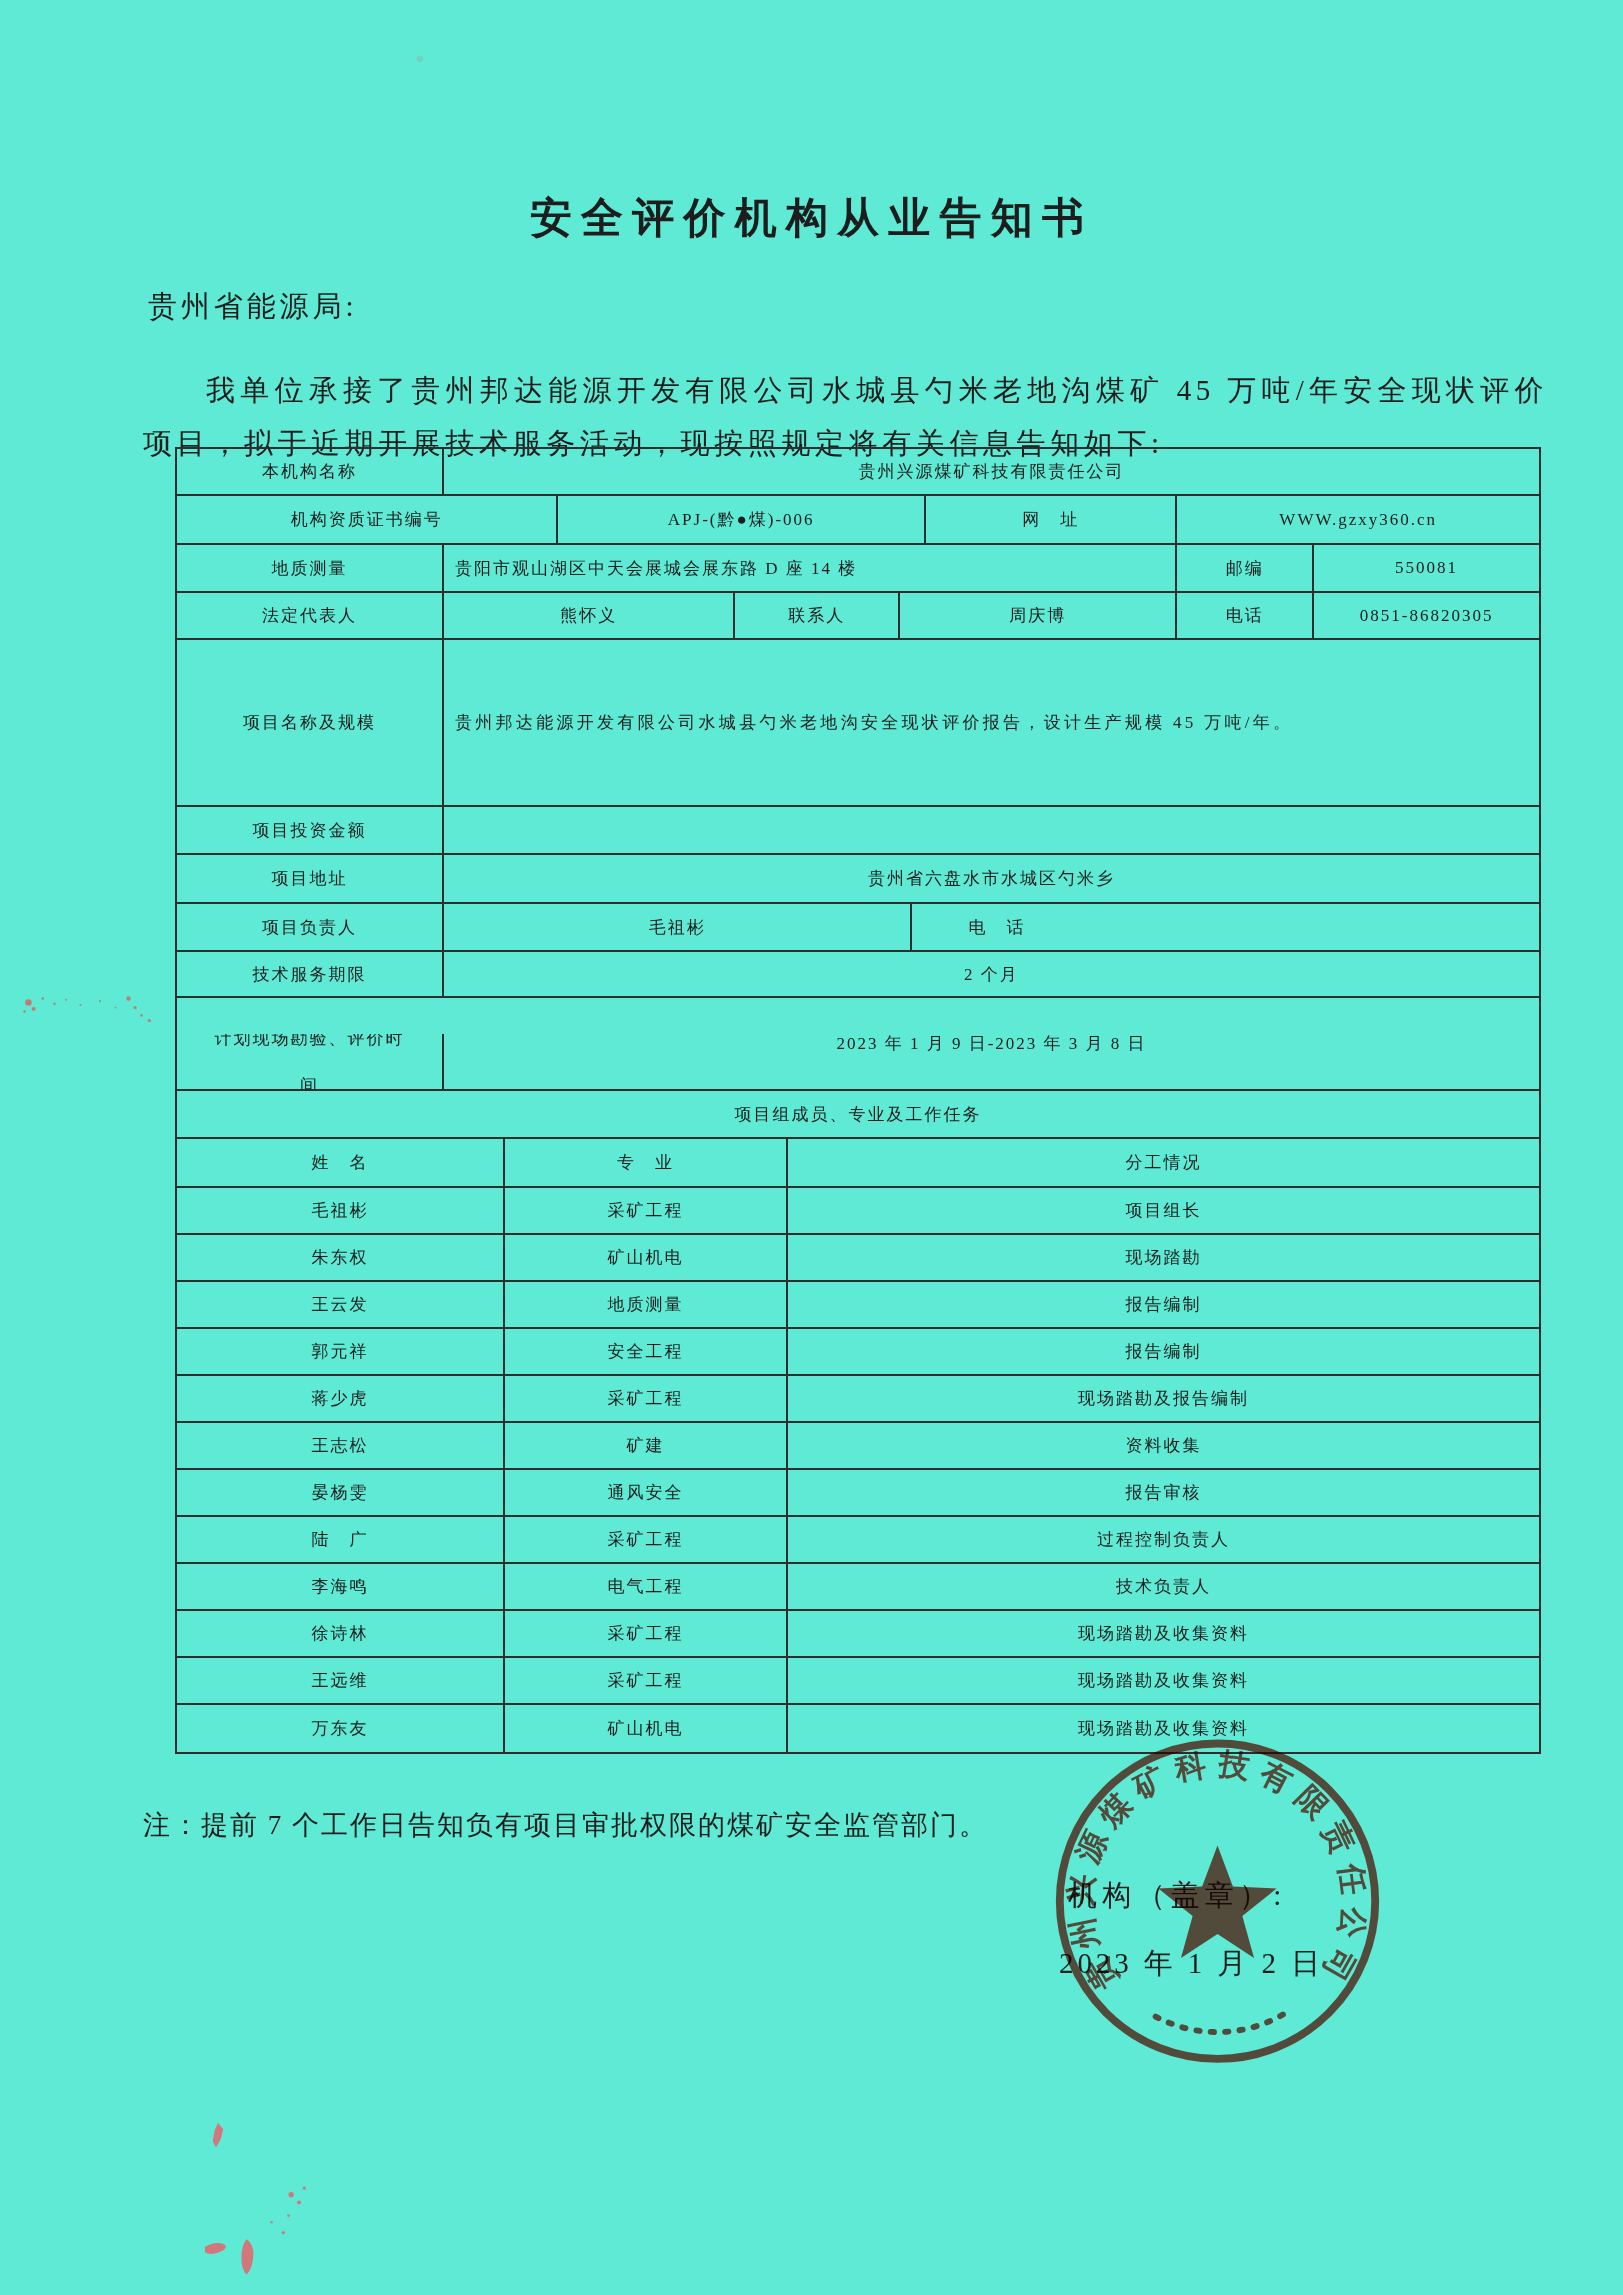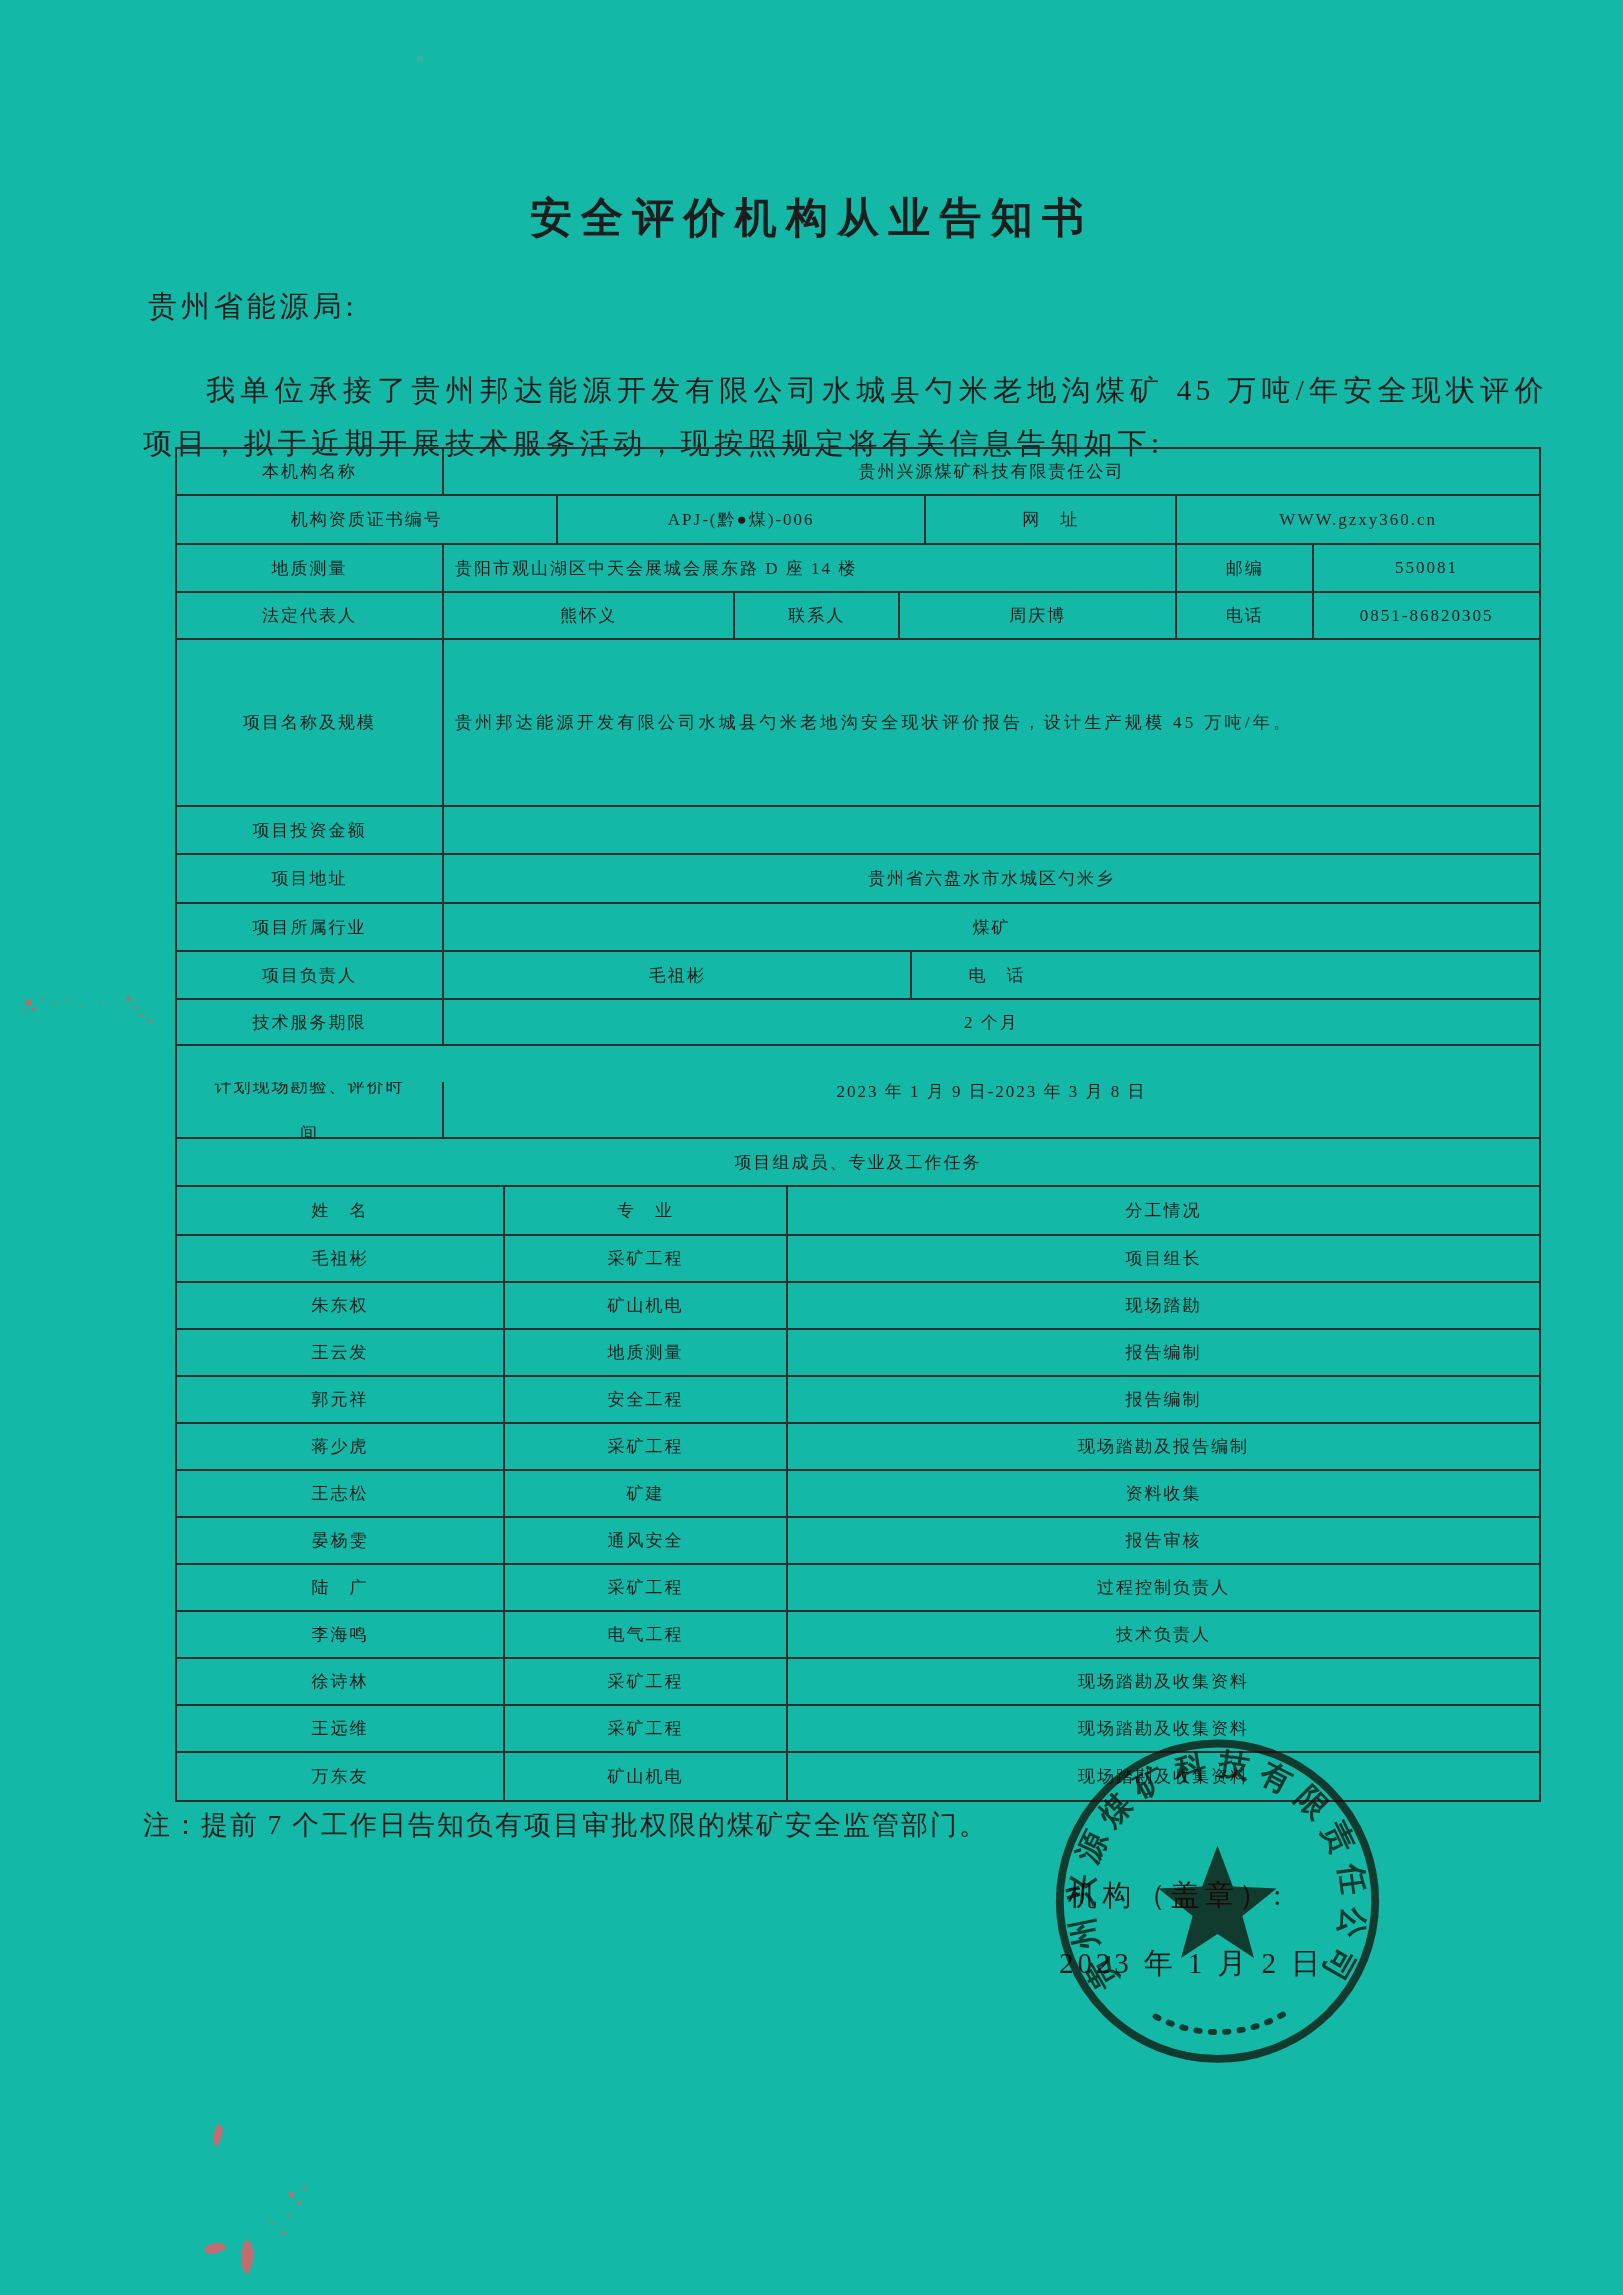--- a/index.html
+++ b/index.html
@@ -1,18 +1,18 @@
 <!DOCTYPE html>
 <html style="font-size:10.5px"><head>
 <meta charset="utf-8">
 <style>
   html,body { margin:0; padding:0; background:#e8e8e8; }
   .page {
     position:relative; width:1623px; height:2295px; margin:0 auto;
-    background:#14b8a6; overflow:hidden;
+    background:#5eead4; overflow:hidden;
     font-family:"Liberation Serif","DejaVu Serif",serif; color:#1d1d1d;
   }
   .title {
     position:absolute; top:190px; left:0; width:100%;
     text-align:center; font-size:42px; font-weight:700; letter-spacing:9.2px;
   }
   .salutation { position:absolute; top:287px; left:148px; font-size:29px; letter-spacing:3.9px; }
   .intro {
     position:absolute; top:335px; left:143px; width:1405px;
     font-size:29px; line-height:53px; letter-spacing:4.6px;
@@ -89,24 +89,20 @@
     <div class="trow" style="height:48px">
       <div class="tcell" style="width:19.6%">项目投资金额</div>
       <div class="tcell grow"></div>
     </div>
 
     <div class="trow" style="height:49px">
       <div class="tcell" style="width:19.6%">项目地址</div>
       <div class="tcell grow">贵州省六盘水市水城区勺米乡</div>
     </div>
 
-    <div class="trow" style="height:48px">
-      <div class="tcell" style="width:19.6%">项目所属行业</div>
-      <div class="tcell grow">煤矿</div>
-    </div>
 
     <div class="trow" style="height:48px">
       <div class="tcell" style="width:19.6%">项目负责人</div>
       <div class="tcell" style="width:34.4%">毛祖彬</div>
       <div class="tcell" style="width:12.4%">电　话</div>
     </div>
 
     <div class="trow" style="height:46px">
       <div class="tcell" style="width:19.6%">技术服务期限</div>
       <div class="tcell grow">2 个月</div>

